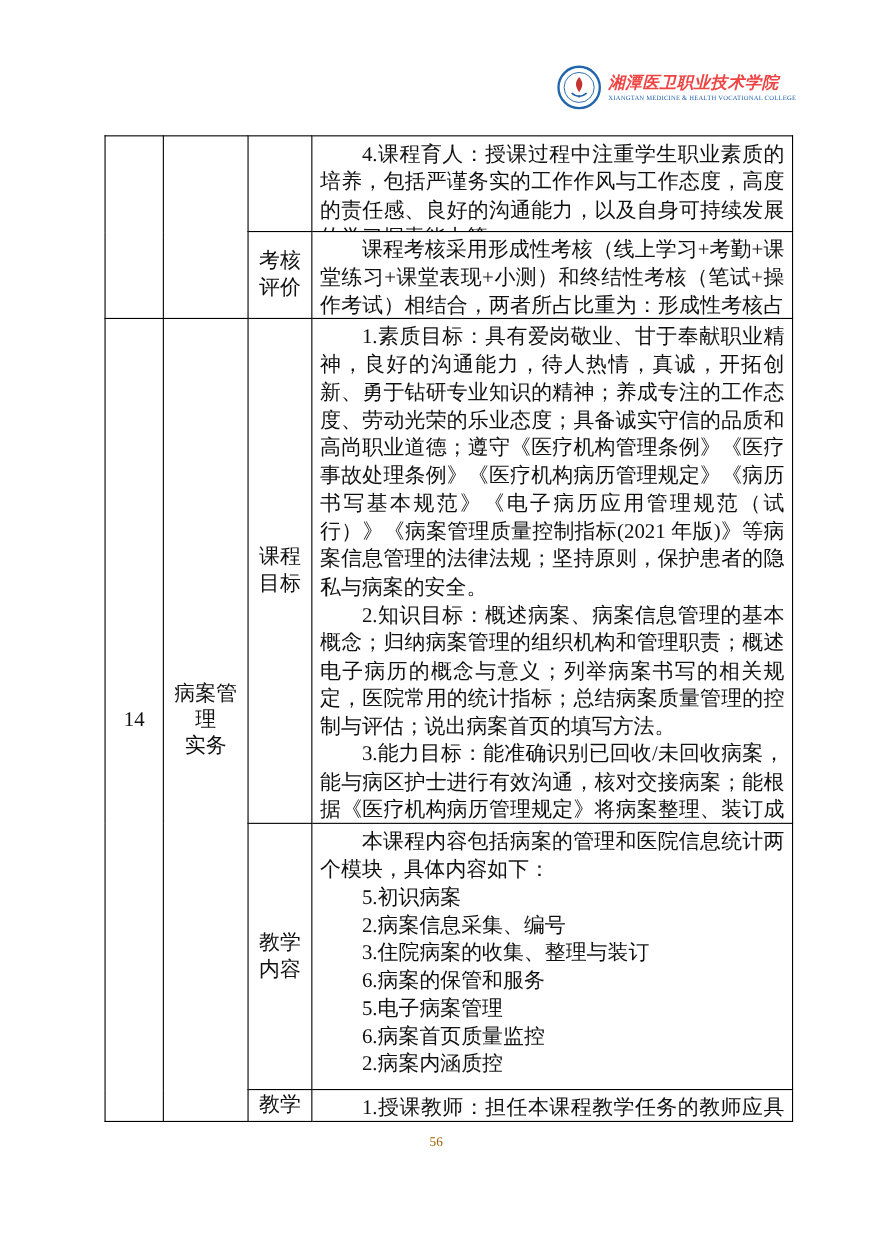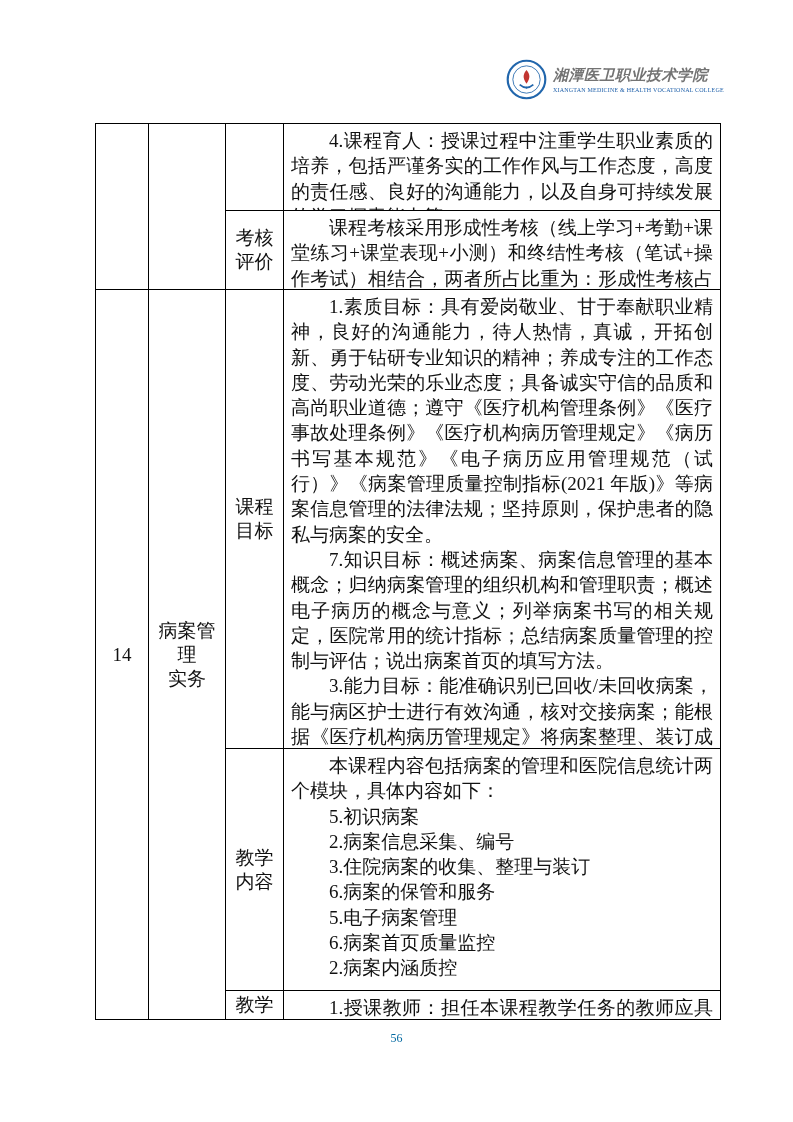--- a/index.html
+++ b/index.html
@@ -8,21 +8,21 @@
     width: 793px; height: 1122px; position: relative;
     background: #ffffff; color: #111;
     font-family: "Liberation Serif", "DejaVu Serif", serif;
   }
   
   .header { position: absolute; top: 59px; left: 506px; display: flex; align-items: center; gap: 6px; }
   .logo { width: 41px; height: 41px; flex: 0 0 auto; }
   .college { display: flex; flex-direction: column; justify-content: center; }
   .college .cn {
     font-size: 15px; font-weight: bold; font-style: italic;
-    color: #737373; letter-spacing: 0.5px; white-space: nowrap;
+    color: #ef4444; letter-spacing: 0.5px; white-space: nowrap;
   }
   .college .en {
     font-size: 6px; color: #1e5fa9; margin-top: 2px;
     letter-spacing: 0.2px; white-space: nowrap;
   }
   
   table.syllabus {
     position: absolute; left: 95px; top: 123px; width: 625px;
     border-collapse: collapse; table-layout: fixed;
   }
@@ -34,21 +34,21 @@
   td.numcell, td.namecell { text-align: center; line-height: 24px; padding: 0 2px; }
   
   .h-row1 { height: 86px; }
   .h-row2 { height: 78px; }
   .h-goals { height: 458px; }
   .h-teach { height: 241px; }
   .h-last  { height: 28px; }
   
   .pagenum {
     position: absolute; top: 1031px; left: 0; width: 100%;
-    text-align: center; font-size: 12px; color: #0369a1;
+    text-align: center; font-size: 12px; color: #a16207;
   }
 </style>
 </head>
 <body>
 
 <div class="header">
   <svg class="logo" viewBox="0 0 48 48">
     <circle cx="24" cy="24" r="22" fill="#ffffff" stroke="#2166ac" stroke-width="2.5"></circle>
     <circle cx="24" cy="24" r="16" fill="none" stroke="#2166ac" stroke-width="1"></circle>
     <path d="M24 13 C20 18 19 22 24 29 C29 22 28 18 24 13 Z" fill="#c23531"></path>
@@ -98,21 +98,21 @@
       <div>病案管理</div>
       <div>实务</div>
     </td>
     <td class="label">
       <div>课程</div>
       <div>目标</div>
     </td>
     <td class="content">
       <div class="box h-goals">
         <p>1.素质目标：具有爱岗敬业、甘于奉献职业精神，良好的沟通能力，待人热情，真诚，开拓创新、勇于钻研专业知识的精神；养成专注的工作态度、劳动光荣的乐业态度；具备诚实守信的品质和高尚职业道德；遵守《医疗机构管理条例》《医疗事故处理条例》《医疗机构病历管理规定》《病历书写基本规范》《电子病历应用管理规范（试行）》《病案管理质量控制指标(2021 年版)》等病案信息管理的法律法规；坚持原则，保护患者的隐私与病案的安全。</p>
-        <p>7.知识目标：概述病案、病案信息管理的基本概念；归纳病案管理的组织机构和管理职责；概述电子病历的概念与意义；列举病案书写的相关规定，医院常用的统计指标；总结病案质量管理的控制与评估；说出病案首页的填写方法。</p>
+        <p>2.知识目标：概述病案、病案信息管理的基本概念；归纳病案管理的组织机构和管理职责；概述电子病历的概念与意义；列举病案书写的相关规定，医院常用的统计指标；总结病案质量管理的控制与评估；说出病案首页的填写方法。</p>
         <p>3.能力目标：能准确识别已回收/未回收病案，能与病区护士进行有效沟通，核对交接病案；能根据《医疗机构病历管理规定》将病案整理、装订成册；能及时准确地对病案进行调用或归档管理，并能为临床运用病案资料开展科研工作提供相应服务；能对病历进行完整性的质控，与临床有效沟通、完善病历；能正确的对纸质病案、数字化病案和其他介质病案进行保管；能按相关规定完成病案资料检索、抽调、借阅和复印。</p>
       </div>
     </td>
   </tr>
   <tr>
     <td class="label">
       <div>教学</div>
       <div>内容</div>
     </td>
     <td class="content">

